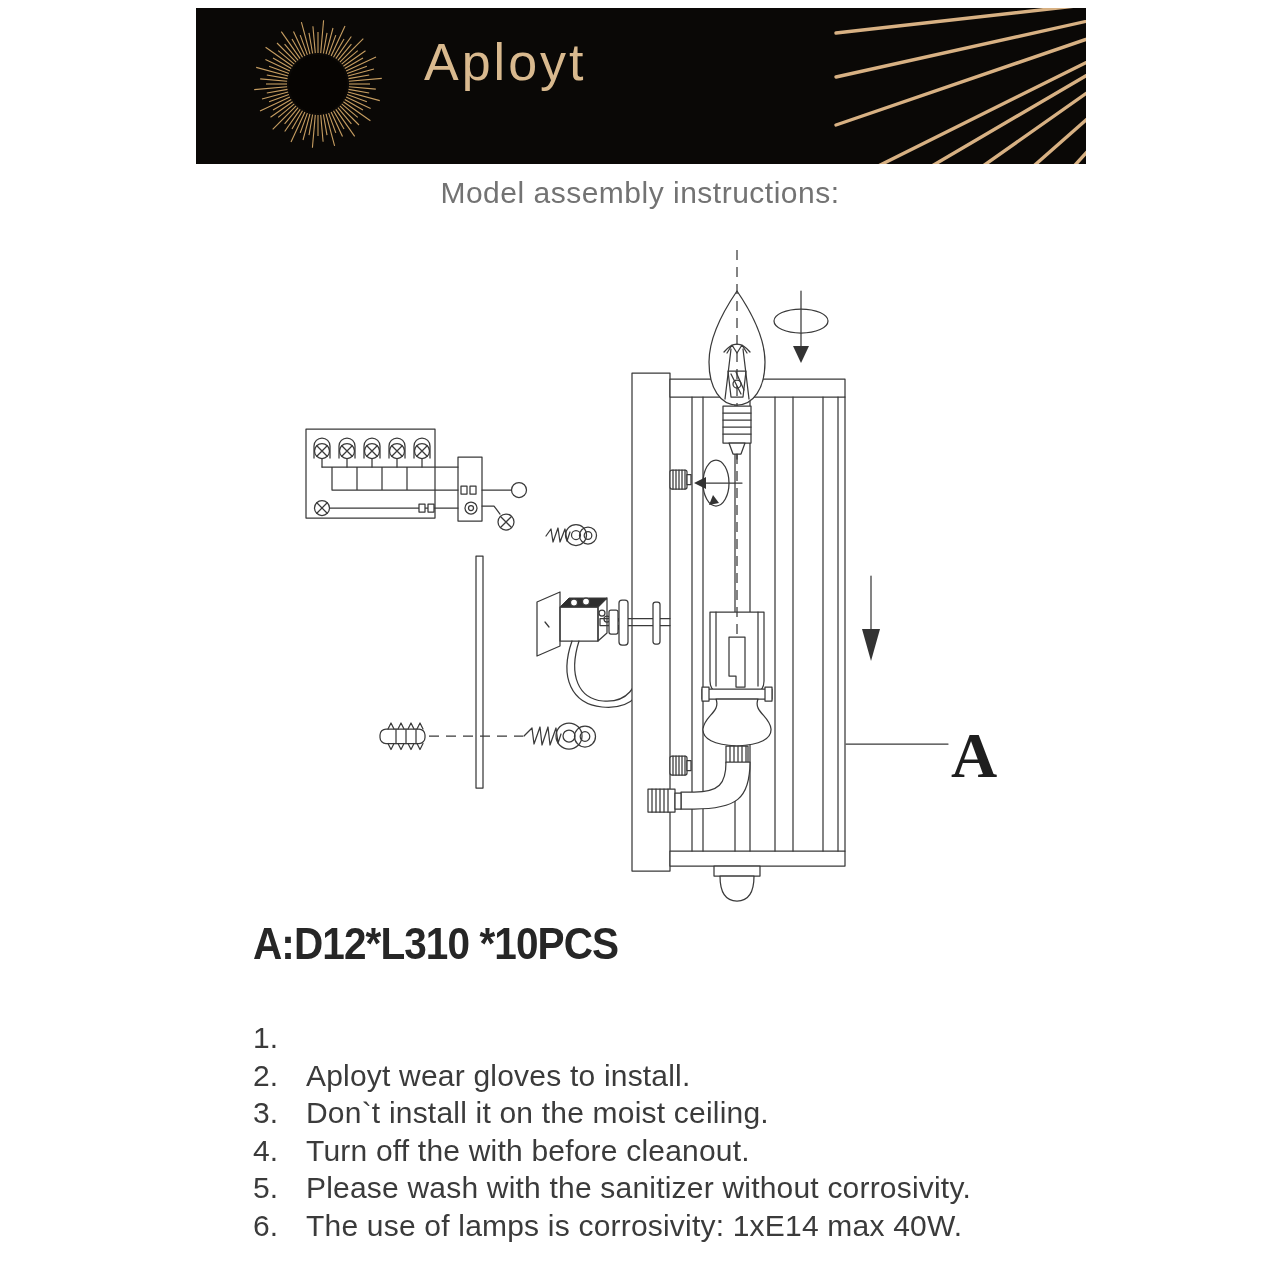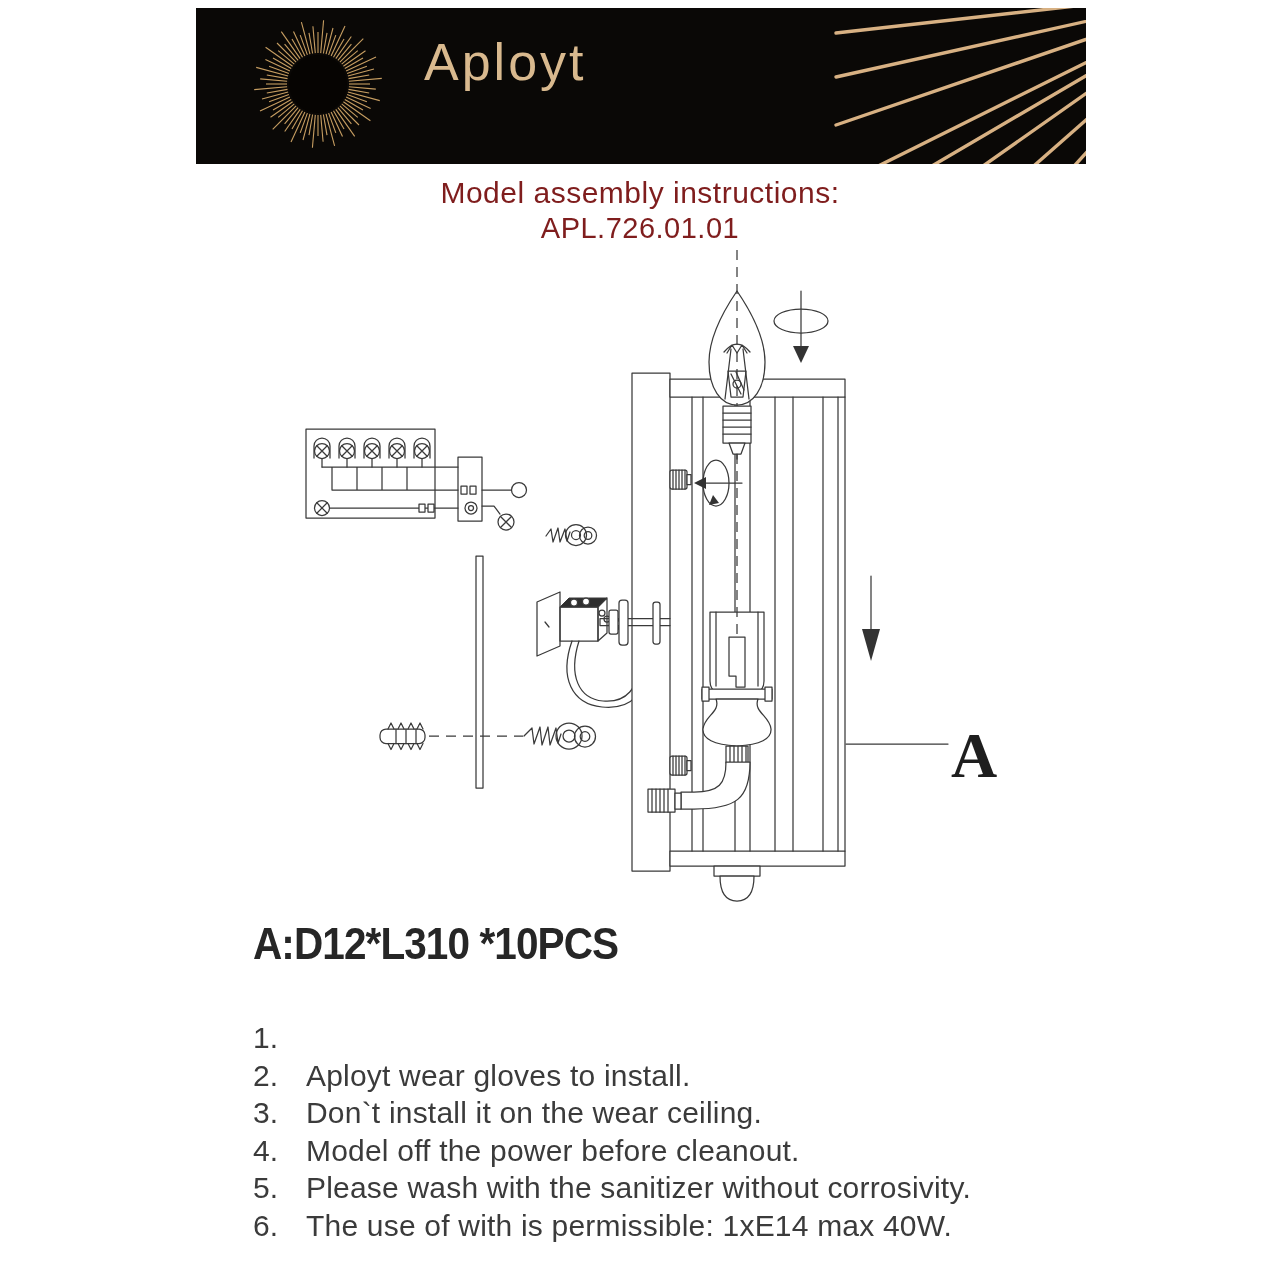--- a/index.html
+++ b/index.html
@@ -6,21 +6,21 @@
   #page{position:relative;width:1280px;height:1280px;background:#ffffff;overflow:hidden;
         font-family:"Liberation Sans",sans-serif;color:#3b3b3b;}
 
   
   #banner{position:absolute;left:196px;top:8px;width:890px;height:156px;background:#0a0806;}
   #banner svg{position:absolute;left:0;top:0;}
   #brand{position:absolute;left:228px;top:24px;font-size:52px;letter-spacing:3px;
          color:#d9b98e;font-weight:400;}
 
   
-  .title-line{position:absolute;left:0;width:1280px;text-align:center;color:#7f1d1d;}
+  .title-line{position:absolute;left:0;width:1280px;text-align:center;color:#737373;}
   #title1{top:176px;font-size:30px;letter-spacing:.5px;}
   #title2{top:212px;font-size:29px;letter-spacing:.5px;}
 
   
   #drawing{position:absolute;left:250px;top:245px;}
   .d{fill:none;stroke:#3a3a3a;stroke-width:1.25;stroke-linecap:round;stroke-linejoin:round;}
   .dw{fill:#ffffff;stroke:#3a3a3a;stroke-width:1.25;stroke-linejoin:round;}
   .dk{fill:#333333;stroke:none;}
   .dash{fill:none;stroke:#3a3a3a;stroke-width:1.25;stroke-dasharray:10 7;}
 
@@ -129,21 +129,20 @@
         <line x1="1040" y1="-20" x2="760" y2="177"></line>
         <line x1="1040" y1="-20" x2="815" y2="178"></line>
         <line x1="1040" y1="-20" x2="860" y2="178"></line>
         <line x1="1040" y1="-20" x2="895" y2="175"></line>
       </g>
     </svg>
     <div id="brand">Aployt</div>
   </div>
 
   <div id="title1" class="title-line">Model assembly instructions:</div>
-  <div id="title2" class="title-line">APL.726.01.01</div>
 
   <svg id="drawing" width="780" height="670" viewBox="250 245 780 670">
 
     <g>
       <rect x="306" y="429" width="129" height="89" class="d"></rect>
       <path class="d" d="M322,467 H458 M332,490 H458 M332,467 V490 M357,467 V490 M382,467 V490 M407,467 V490"></path>
 
       <g class="d">
         <circle cx="322" cy="451" r="7.5"></circle>
           <path d="M316.8,445.8 L327.2,456.2 M316.8,456.2 L327.2,445.8"></path>
@@ -321,29 +320,29 @@
   <div id="list">
     <div class="row">
       <span class="num">1.</span>
     </div>
     <div class="row">
       <span class="num">2.</span>
       <span class="txt">Aployt wear gloves to install.</span>
     </div>
     <div class="row">
       <span class="num">3.</span>
-      <span class="txt">Don`t install it on the wear ceiling.</span>
+      <span class="txt">Don`t install it on the moist ceiling.</span>
     </div>
     <div class="row">
       <span class="num">4.</span>
-      <span class="txt">Model off the power before cleanout.</span>
+      <span class="txt">Turn off the with before cleanout.</span>
     </div>
     <div class="row">
       <span class="num">5.</span>
       <span class="txt">Please wash with the sanitizer without corrosivity.</span>
     </div>
     <div class="row">
       <span class="num">6.</span>
-      <span class="txt">The use of with is permissible: 1xE14 max 40W.</span>
+      <span class="txt">The use of lamps is corrosivity: 1xE14 max 40W.</span>
     </div>
   </div>
 
 </div>
 
 </body></html>

